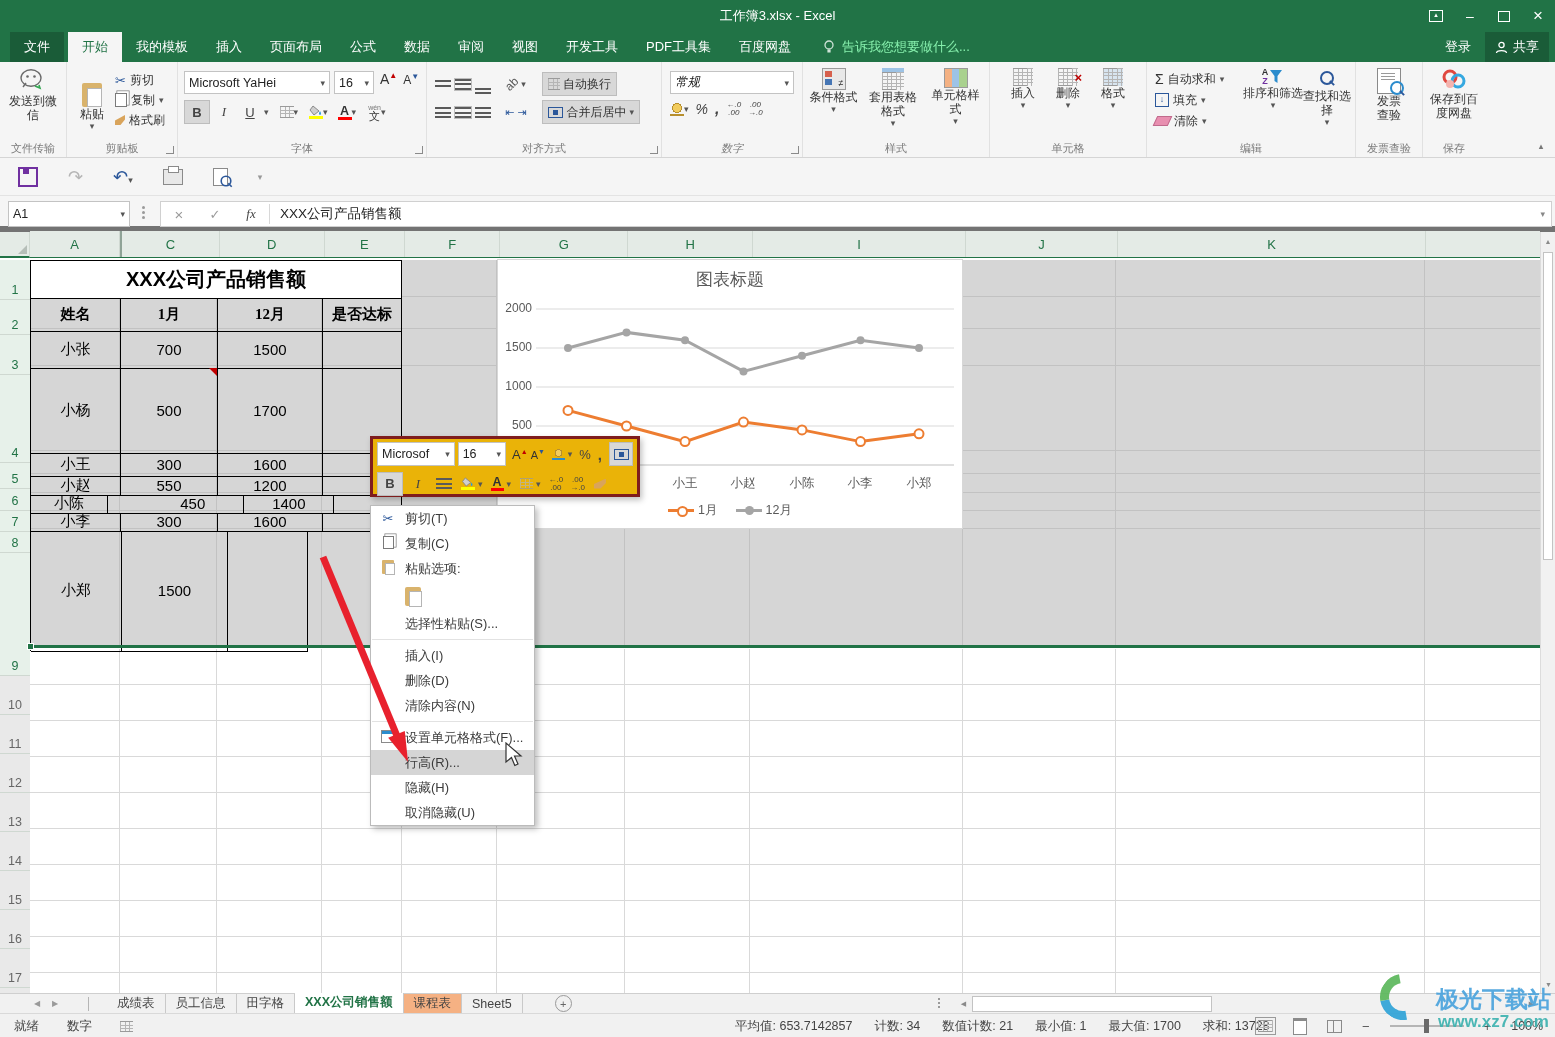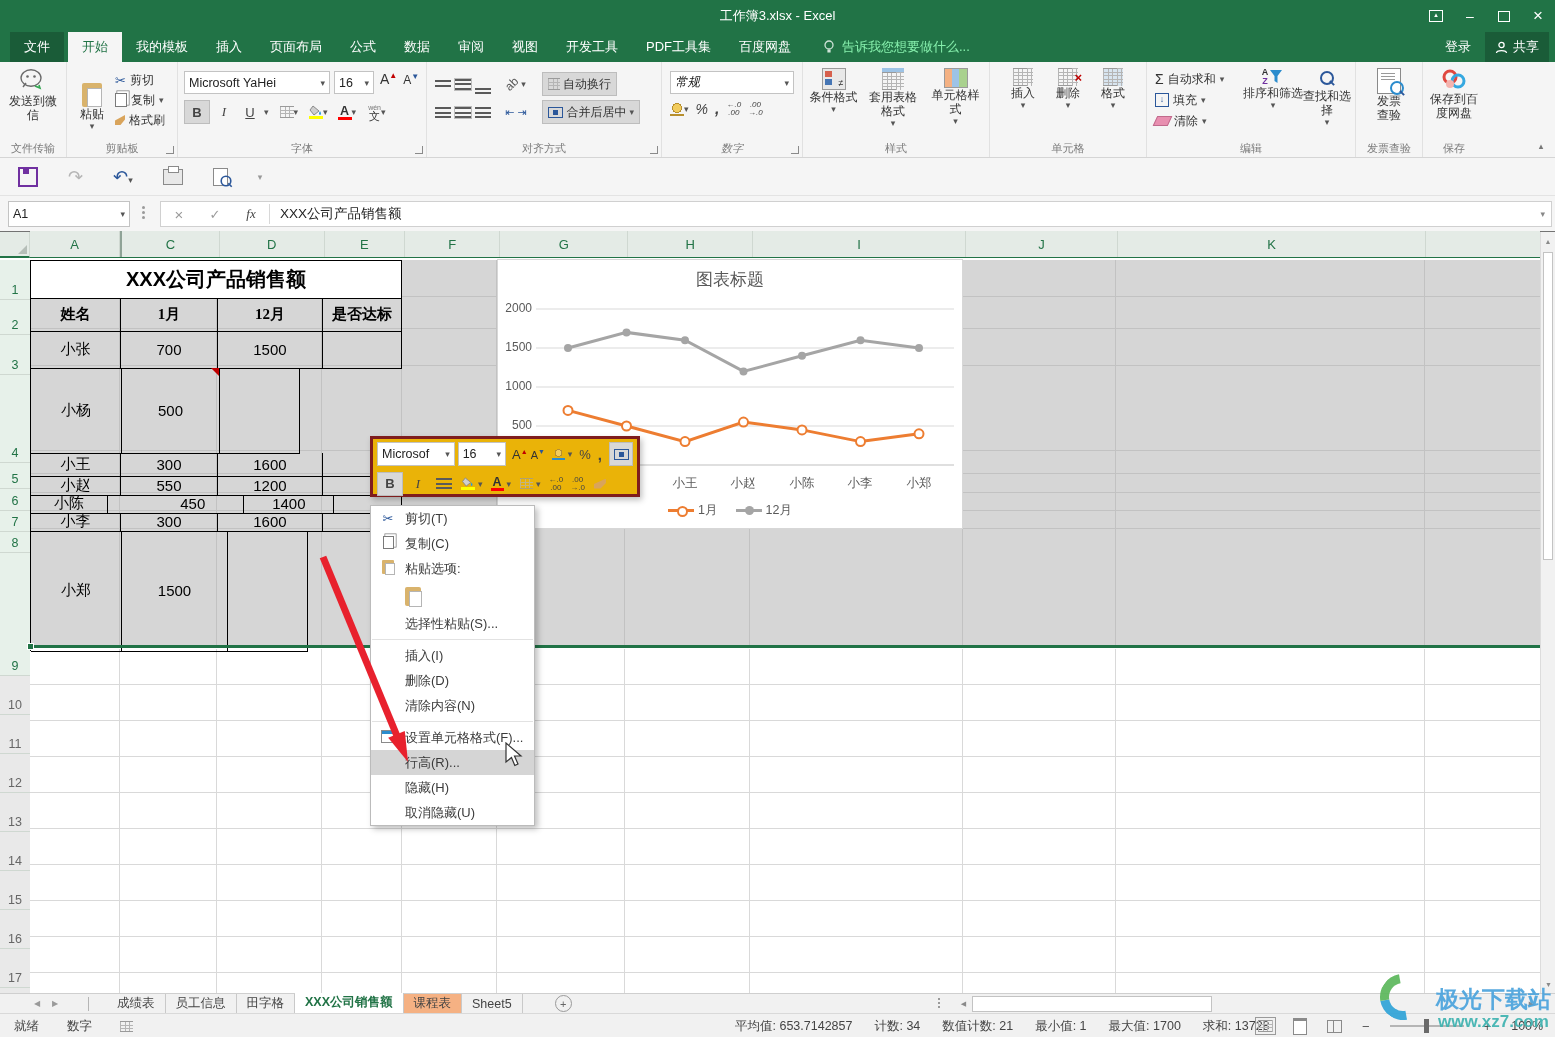--- a/index.html
+++ b/index.html
@@ -26,21 +26,21 @@
   .launch{position:absolute;right:3px;bottom:3px;width:7px;height:7px;border-right:1px solid #8a8a8a;border-bottom:1px solid #8a8a8a;}
   .btn12{font-size:12px;color:#333;line-height:14px;text-align:center;}
   .chip{display:flex;align-items:center;gap:3px;padding:0 5px;height:22px;font-size:12px;color:#333;white-space:nowrap;}
   .pressed{background:#d8d8d8;border:1px solid #bdbdbd;}
   .dd{font-size:9px;color:#555;}
   .inputbox{background:#fff;border:1px solid #c3c3c3;display:flex;align-items:center;font-size:12.5px;color:#222;padding:0 4px;justify-content:space-between;}
   .vlines{width:16px;height:11px;background:repeating-linear-gradient(to bottom,#5a5a5a 0 2px,transparent 2px 4.5px);}
 
   
   .qat{left:0;top:158px;width:1555px;height:38px;background:#f5f5f5;border-bottom:1px solid #e3e3e3;}
-  .fbar{left:0;top:196px;width:1555px;height:36px;background:#f5f5f5;border-bottom:1px solid #737373;padding-left:39px;}
+  .fbar{left:0;top:196px;width:1555px;height:36px;background:#f5f5f5;border-bottom:6px solid #737373;padding-left:39px;}
 
   
   .colhdr{height:26px;border-right:1px solid #cfd8d1;color:#217346;font-size:13px;display:flex;align-items:center;justify-content:center;background:#e4ebe6;}
   .rowhdr{width:30px;border-bottom:1px solid #cfd8d1;display:flex;align-items:flex-end;justify-content:center;font-size:12.5px;padding-bottom:2px;}
   .rh-sel{background:#e7f1ea;color:#217346;border-right:2px solid #9fbfae;}
   .rh-nrm{background:#e9e9e9;color:#666;border-right:1px solid #cccccc;}
 
   
   .tcell{border-right:1px solid #000;border-bottom:1px solid #000;display:flex;align-items:center;justify-content:center;font-size:15px;color:#000;}
 
@@ -483,20 +483,21 @@
       <div class="tcell" style="width:97px;height:37px;">700</div>
       <div class="tcell" style="width:105px;height:37px;">1500</div>
       <div class="tcell" style="width:79px;height:37px;"></div>
     </div>
     <div class="row" style="height:85px;">
       <div class="tcell" style="width:90px;height:85px;">小杨</div>
       <div class="tcell" style="width:97px;height:85px;position:relative;">
           <span>500</span>
           <span style="position:absolute;right:0;top:0;width:0;height:0;border-left:8px solid transparent;border-top:8px solid #c00000;"></span>
         </div>
+      <div class="tcell" style="width:105px;height:85px;">1700</div>
       <div class="tcell" style="width:79px;height:85px;"></div>
     </div>
     <div class="row" style="height:23px;">
       <div class="tcell" style="width:90px;height:23px;">小王</div>
       <div class="tcell" style="width:97px;height:23px;">300</div>
       <div class="tcell" style="width:105px;height:23px;">1600</div>
       <div class="tcell" style="width:79px;height:23px;"></div>
     </div>
     <div class="row" style="height:19px;">
       <div class="tcell" style="width:90px;height:19px;">小赵</div>

